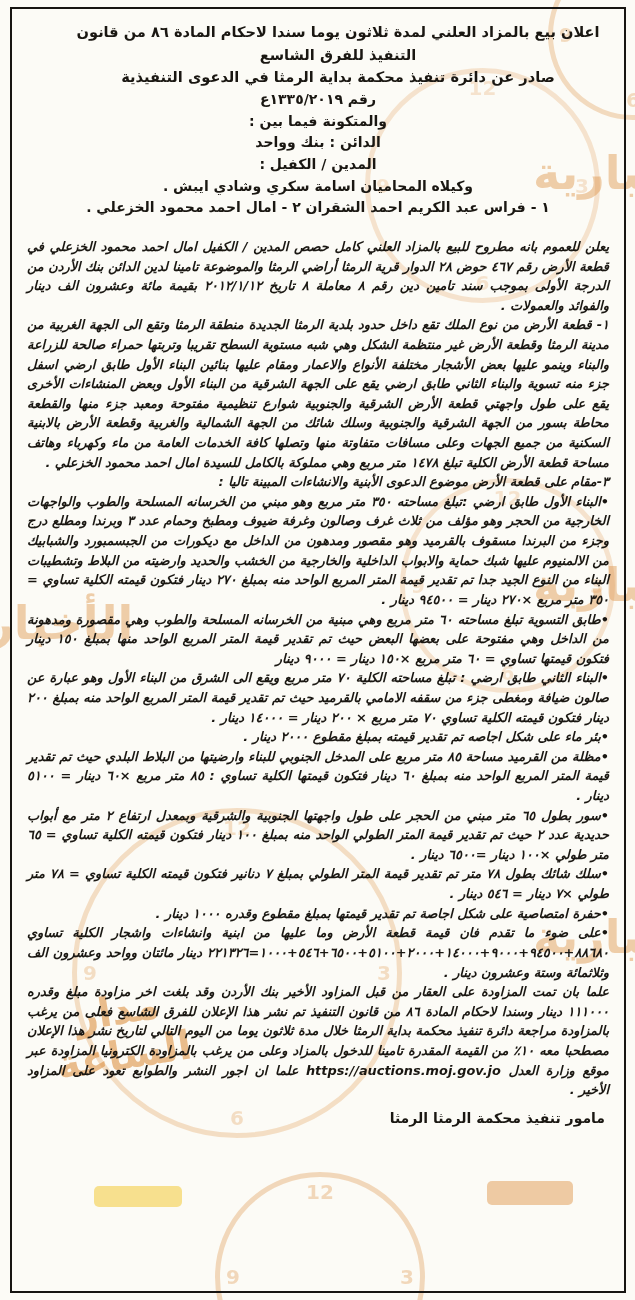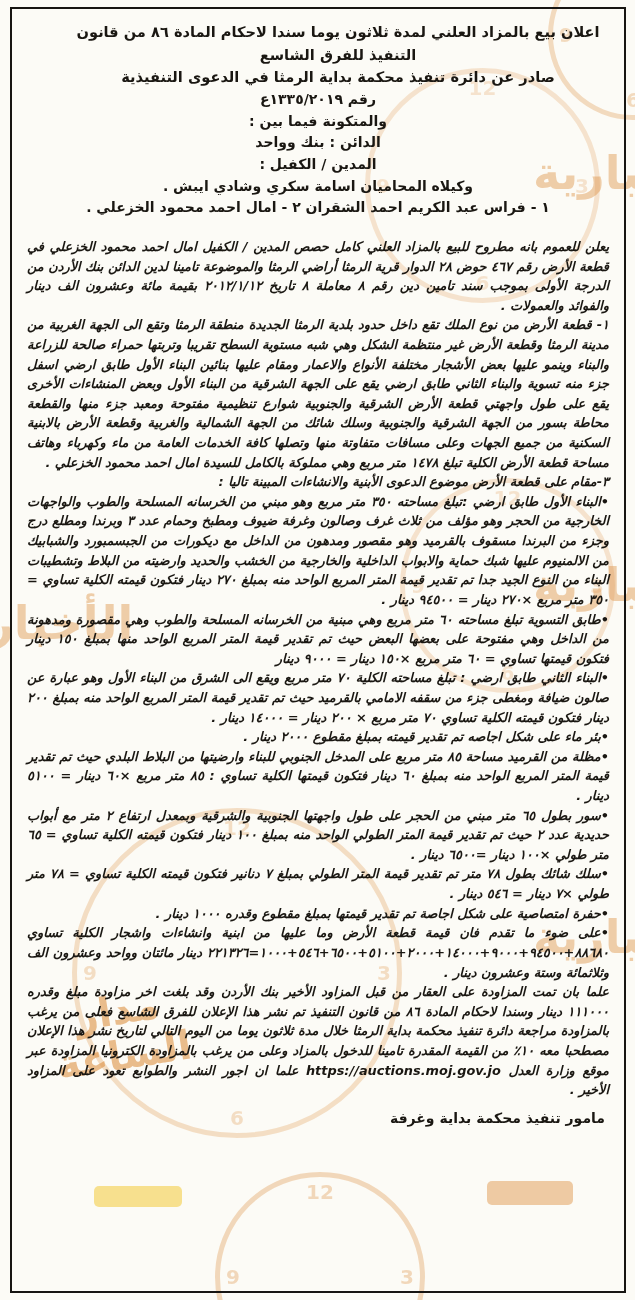--- a/index.html
+++ b/index.html
@@ -122,16 +122,16 @@
         <div class="para">•البناء الثاني طابق ارضي : تبلغ مساحته الكلية ٧٠ متر مربع ويقع الى الشرق من البناء الأول وهو عبارة عن صالون ضيافة ومغطى جزء من سقفه الامامي بالقرميد حيث تم تقدير قيمة المتر المربع الواحد منه بمبلغ ٢٠٠ دينار فتكون قيمته الكلية تساوي ٧٠ متر مربع × ٢٠٠ دينار = ١٤٠٠٠ دينار .</div>
         <div class="para">•بئر ماء على شكل اجاصه تم تقدير قيمته بمبلغ مقطوع ٢٠٠٠ دينار .</div>
         <div class="para">•مظلة من القرميد مساحة ٨٥ متر مربع على المدخل الجنوبي للبناء وارضيتها من البلاط البلدي حيث تم تقدير قيمة المتر المربع الواحد منه بمبلغ ٦٠ دينار فتكون قيمتها الكلية تساوي : ٨٥ متر مربع ×٦٠ دينار = ٥١٠٠ دينار .</div>
         <div class="para">•سور بطول ٦٥ متر مبني من الحجر على طول واجهتها الجنوبية والشرقية وبمعدل ارتفاع ٢ متر مع أبواب حديدية عدد ٢ حيث تم تقدير قيمة المتر الطولي الواحد منه بمبلغ ١٠٠ دينار فتكون قيمته الكلية تساوي = ٦٥ متر طولي ×١٠٠ دينار =٦٥٠٠ دينار .</div>
         <div class="para">•سلك شائك بطول ٧٨ متر تم تقدير قيمة المتر الطولي بمبلغ ٧ دنانير فتكون قيمته الكلية تساوي = ٧٨ متر طولي ×٧ دينار = ٥٤٦ دينار .</div>
         <div class="para">•حفرة امتصاصية على شكل اجاصة تم تقدير قيمتها بمبلغ مقطوع وقدره ١٠٠٠ دينار .</div>
         <div class="para">•على ضوء ما تقدم فان قيمة قطعة الأرض وما عليها من ابنية وانشاءات واشجار الكلية تساوي ٨٨٦٨٠+٩٤٥٠٠+٩٠٠٠+١٤٠٠٠+٢٠٠٠+٥١٠٠+٦٥٠٠+٥٤٦+١٠٠٠=٢٢١٣٢٦ دينار مائتان وواحد وعشرون الف وثلاثمائة وستة وعشرون دينار .</div>
         <div class="para">علما بان تمت المزاودة على العقار من قبل المزاود الأخير بنك الأردن  وقد بلغت اخر مزاودة مبلغ وقدره ١١١٠٠٠ دينار وسندا لاحكام المادة ٨٦ من قانون التنفيذ تم نشر هذا الإعلان للفرق الشاسع فعلى من يرغب بالمزاودة مراجعة دائرة تنفيذ محكمة بداية الرمثا خلال مدة ثلاثون يوما من اليوم التالي لتاريخ نشر هذا الإعلان مصطحبا معه ١٠٪ من القيمة المقدرة تامينا للدخول بالمزاد وعلى من يرغب بالمزاودة الكترونيا المزاودة عبر موقع وزارة العدل https://auctions.moj.gov.jo علما ان اجور النشر والطوابع تعود على المزاود الأخير .</div>
       </div>
 
-    <div class="signature">مامور تنفيذ محكمة بداية وغرفة</div>
+    <div class="signature">مامور تنفيذ محكمة الرمثا الرمثا</div>
   </div>
 
 </div>
 
 </body></html>

